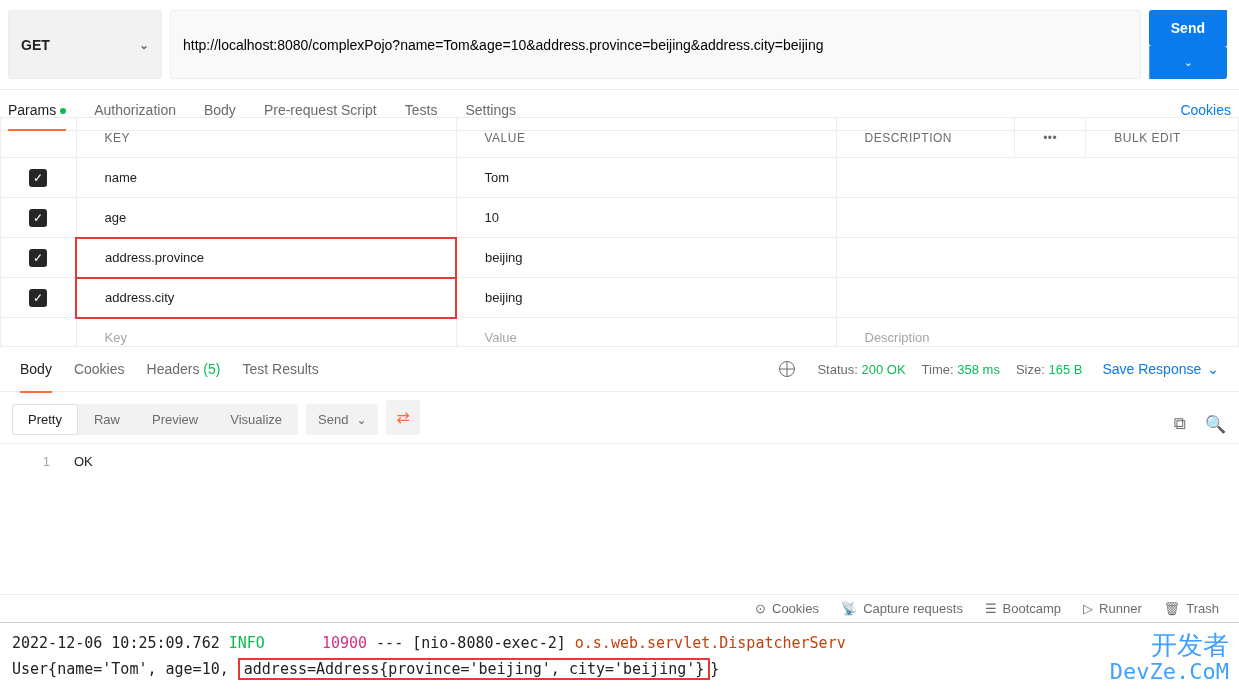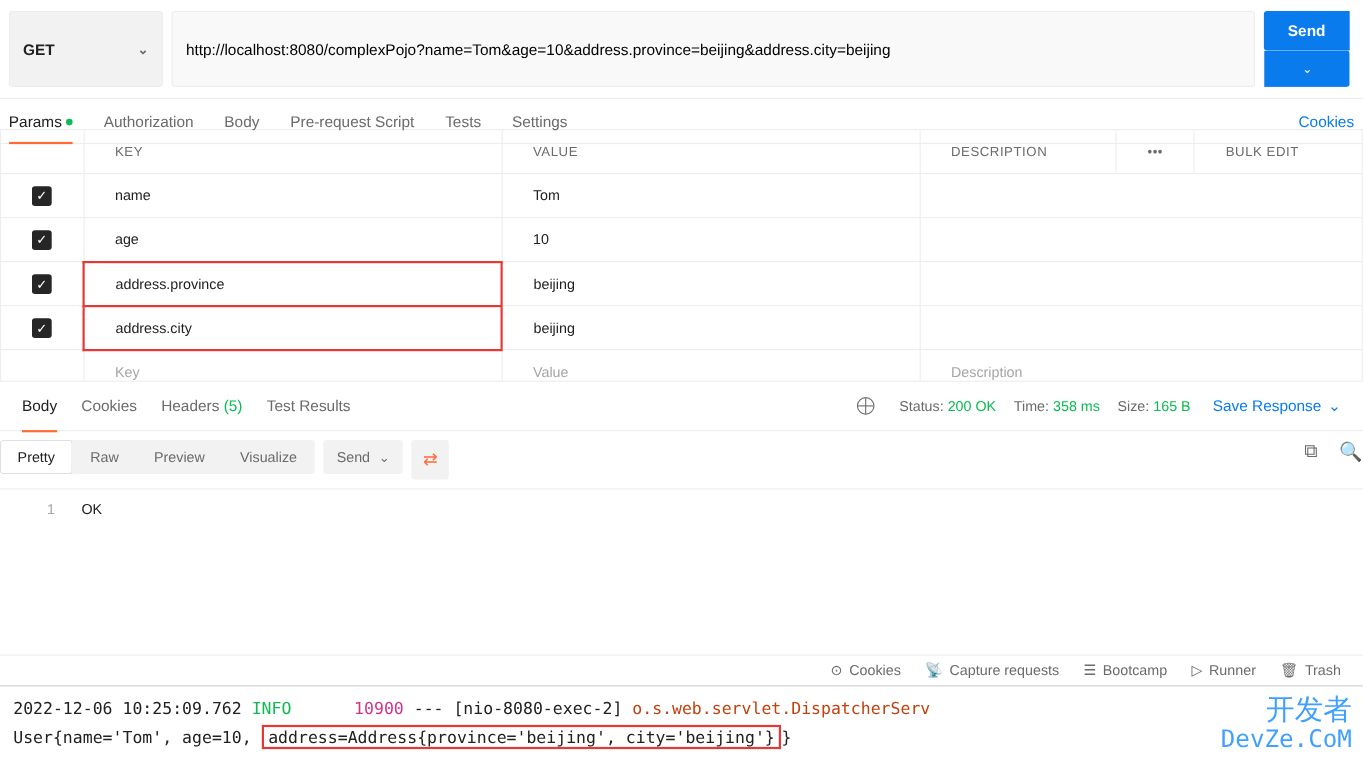--- a/index.html
+++ b/index.html
@@ -1,20 +1,20 @@
 <!DOCTYPE html>
 <html><head>
 <meta charset="utf-8">
 <style>
   * { box-sizing: border-box; margin: 0; padding: 0; }
   body { font-family: -apple-system, BlinkMacSystemFont, "Segoe UI", Helvetica, Arial, sans-serif; font-size: 13px; color: #212121; background: #fff; width: 1239px; }
   
   
   .request-bar { display: flex; gap: 8px; padding: 10px 12px 10px 8px; border-bottom: 1px solid #ededed; }
-  .method-select { display: flex; align-items: center; justify-content: space-between; width: 140px; background: #f2f2f2; border: 1px solid #ededed; border-radius: 3px; padding: 10px 12px; font-weight: 600; font-size: 14px; }
+  .method-select { display: flex; align-items: center; justify-content: space-between; width: 154px; background: #f2f2f2; border: 1px solid #ededed; border-radius: 3px; padding: 10px 12px; font-weight: 600; font-size: 14px; }
   .chevron { font-size: 12px; color: #6b6b6b; }
   .url-input { flex: 1; border: 1px solid #ededed; border-radius: 3px; padding: 10px 12px; font-size: 14px; background: #f9f9f9; }
   .send-wrap { display: flex; flex-direction: column; }
   .send-btn { background: #097bed; color: #fff; font-weight: 600; font-size: 14px; border: none; padding: 10px 22px; border-top-left-radius: 3px; border-bottom-left-radius: 3px; cursor: pointer; }
   .send-drop { background: #097bed; color: #fff; border: none; padding: 10px 12px; border-top-right-radius: 3px; border-bottom-right-radius: 3px; border-left: 1px solid rgba(255,255,255,0.25); cursor: pointer; font-size: 11px; }
   
   
   .tabs { display: flex; align-items: center; padding: 0 8px; border-bottom: 1px solid #ededed; margin-bottom: -14px; }
   .tab { padding: 12px 16px 12px 0; margin-right: 12px; color: #6b6b6b; font-size: 14px; cursor: pointer; position: relative; }
   .tab.active { color: #212121; }
@@ -44,21 +44,21 @@
   .resp-tab.active { color: #212121; }
   .resp-tab.active::after { content: ""; position: absolute; left: 0; right: 0; bottom: -12px; height: 2px; background: #ff6c37; }
   .resp-meta { display: flex; gap: 16px; color: #6b6b6b; font-size: 13px; align-items: center; }
   .green-v { color: #0cbb52; }
   .save-resp { color: #097bed; font-weight: 500; cursor: pointer; margin-left: 20px; font-size: 14px; display: flex; align-items: center; gap: 6px; }
   .globe-icon { width: 16px; height: 16px; border: 1.5px solid #6b6b6b; border-radius: 50%; position: relative; margin-right: 6px; }
   .globe-icon::before { content: ""; position: absolute; left: 50%; top: 0; bottom: 0; width: 0; border-left: 1.5px solid #6b6b6b; transform: translateX(-50%); }
   .globe-icon::after { content: ""; position: absolute; top: 50%; left: 0; right: 0; height: 0; border-top: 1.5px solid #6b6b6b; transform: translateY(-50%); }
   
   
-  .resp-tools { display: flex; align-items: flex-start; padding: 8px 0; gap: 8px; border-bottom: 1px solid #ededed; }
+  .resp-tools { display: flex; align-items: flex-end; padding: 8px 12px; gap: 8px; border-bottom: 1px solid #ededed; }
   .view-toggle { display: flex; background: #f2f2f2; border-radius: 3px; overflow: hidden; }
   .view-btn { padding: 8px 16px; font-size: 13px; color: #6b6b6b; cursor: pointer; }
   .view-btn.active { background: #fff; color: #212121; box-shadow: inset 0 0 0 1px #e0e0e0; border-radius: 3px; }
   .text-select { display: flex; align-items: center; gap: 8px; background: #f2f2f2; padding: 8px 12px; border-radius: 3px; font-size: 13px; color: #6b6b6b; }
   .wrap-btn { background: #f2f2f2; padding: 8px 10px; border-radius: 3px; color: #ff6c37; font-size: 16px; }
   .tool-icons { display: flex; gap: 20px; color: #6b6b6b; font-size: 17px; }
   
   
   .resp-body { padding: 10px 20px; min-height: 150px; font-family: Liberation Sans, sans-serif; font-size: 13px; }
   .lineno { display: inline-block; width: 30px; text-align: right; color: #a6a6a6; margin-right: 24px; }

